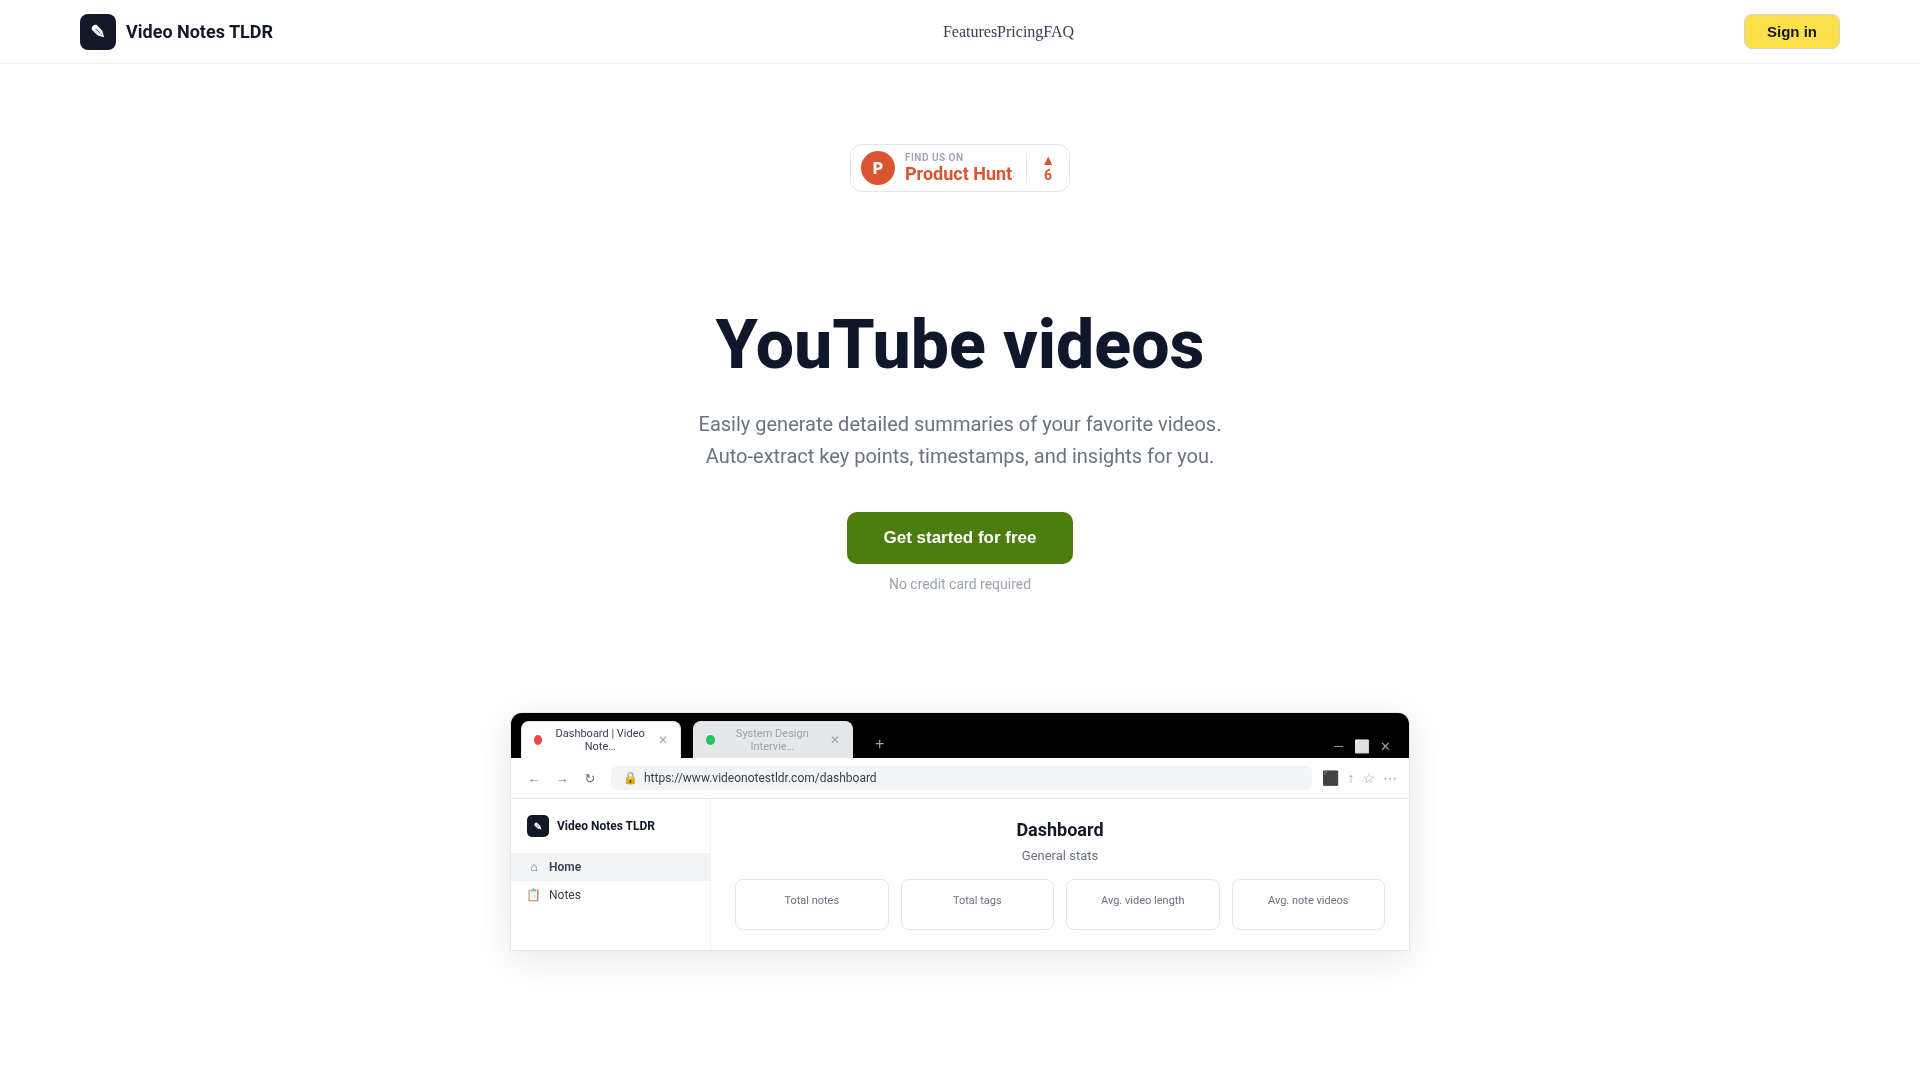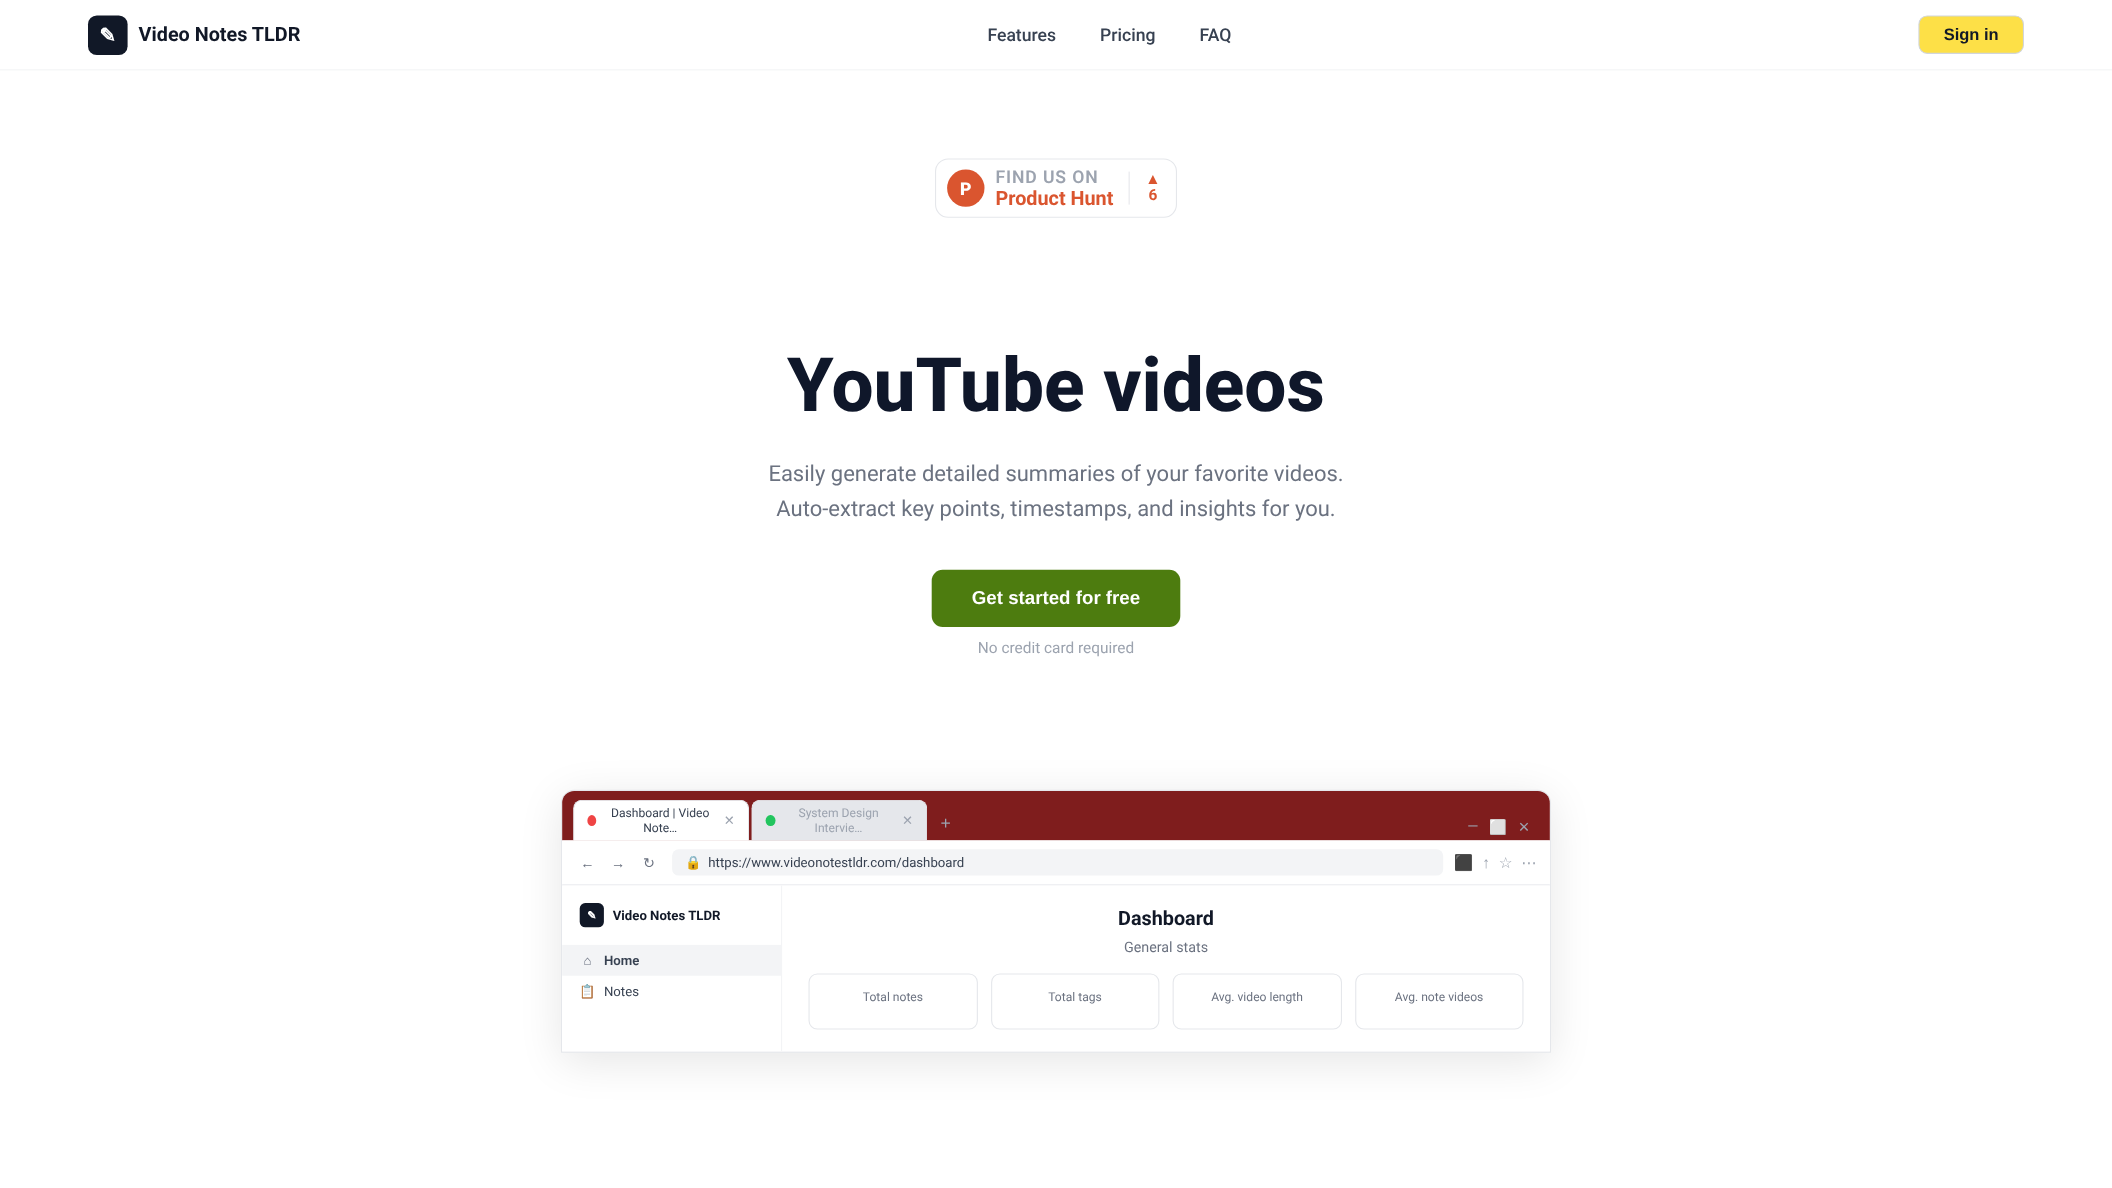--- a/index.html
+++ b/index.html
@@ -43,21 +43,21 @@
       font-weight: bold;
     }
     .logo-text {
       font-size: 18px;
       font-weight: 700;
       color: #111827;
     }
     nav {
       display: flex;
       align-items: flex-start;
-      gap: 40px;
+      font-family: Liberation Serif, serif;
     }
     nav a {
       text-decoration: none;
       color: #374151;
       font-size: 16px;
       font-weight: 500;
     }
     .signin-btn {
       border: 1.5px solid #d1d5db;
       background: #fde047;
@@ -101,21 +101,21 @@
       color: white;
       font-weight: 900;
       font-size: 16px;
     }
     .ph-text-group {
       display: flex;
       flex-direction: column;
       align-items: flex-start;
     }
     .ph-find-us {
-      font-size: 16px;
+      font-size: 10px;
       font-weight: 600;
       color: #9ca3af;
       letter-spacing: 0.05em;
       text-transform: uppercase;
     }
     .ph-name {
       font-size: 18px;
       font-weight: 700;
       color: #da552f;
     }
@@ -186,25 +186,25 @@
       width: 100%;
       max-width: 900px;
       margin: 0 auto;
       border-radius: 12px 12px 0 0;
       border: 1px solid #e5e7eb;
       overflow: hidden;
       box-shadow: 0 8px 40px rgba(0,0,0,0.10);
       background: #fff;
     }
     .browser-tabs-bar {
-      background: #7f1d1d;
+      background: #000000;
       padding: 8px 10px 0;
       display: flex;
       align-items: flex-end;
-      gap: 2px;
+      gap: 12px;
     }
     .browser-tab {
       display: flex;
       align-items: center;
       gap: 6px;
       background: #fff;
       border-radius: 8px 8px 0 0;
       padding: 5px 12px;
       font-size: 11px;
       color: #374151;

